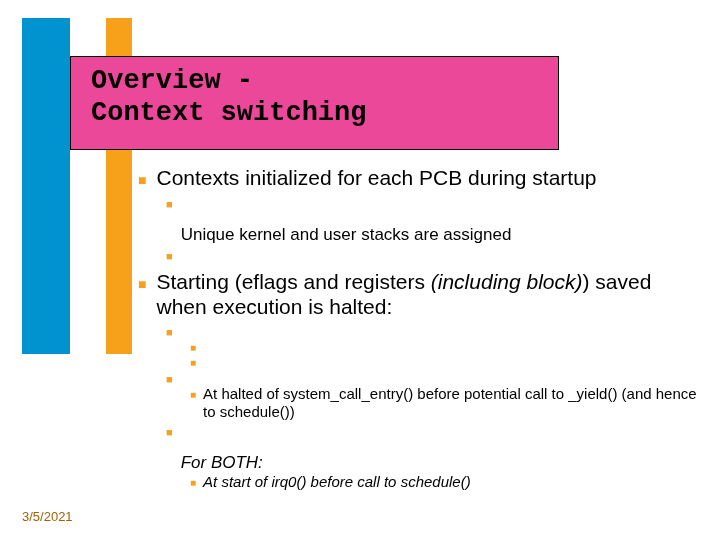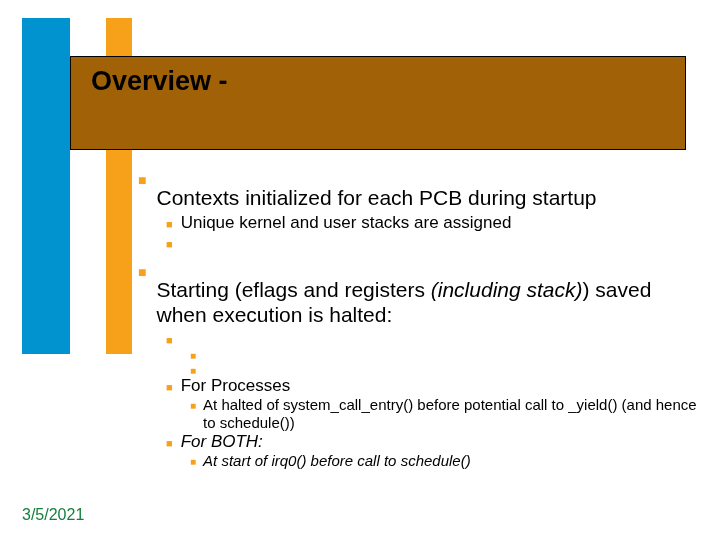--- a/index.html
+++ b/index.html
@@ -3,61 +3,63 @@
 <meta charset="utf-8">
 <style>
   * { box-sizing: border-box; margin: 0; padding: 0; }
   html, body { width: 720px; height: 540px; font-family: Arial, Helvetica, sans-serif; background: #fff; color: #000; }
   .slide { position: relative; width: 720px; height: 540px; overflow: hidden; }
 
   .blue-bar { position: absolute; left: 22px; top: 18px; width: 48px; height: 336px; background: #0093d0; }
   .orange-bar { position: absolute; left: 106px; top: 18px; width: 26px; height: 336px; background: #f7a11a; }
 
   .title-box {
-    position: absolute; left: 70px; top: 56px; width: 616px; height: 94px;
-    background: #a16207; border: 1px solid #000;
+    position: absolute; left: 70px; top: 56px; width: 489px; height: 94px;
+    background: #ec4899; border: 1px solid #000;
     padding: 8px 14px 8px 20px;
+    font-family: Liberation Mono, monospace;
   }
   .title-box h1 { font-size: 27px; font-weight: bold; color: #000; line-height: 1.2; }
 
   .content { position: absolute; left: 138px; top: 166px; width: 560px; }
 
   ul { list-style: none; }
 
   .lvl0 { margin-bottom: 2px; }
   .lvl0 > .row { display: flex; align-items: flex-start; }
   .lvl0 > .row .b { color: #f7a11a; font-size: 14px; margin-right: 10px; margin-top: 6px; flex-shrink: 0; }
-  .lvl0 > .row .t { font-size: 21px; line-height: 1.18; margin-top: 20px; }
+  .lvl0 > .row .t { font-size: 21px; line-height: 1.18; }
 
   .lvl1 { margin-left: 28px; margin-top: 2px; }
   .lvl1 > li { display: flex; align-items: flex-start; margin-bottom: 0; }
   .lvl1 > li .b { color: #f7a11a; font-size: 11px; margin-right: 8px; margin-top: 5px; flex-shrink: 0; }
-  .lvl1 > li .t { font-size: 17px; line-height: 1.18; }
+  .lvl1 > li .t { font-size: 17px; line-height: 1.18; margin-top: 32px; }
 
   .lvl2 { margin-left: 24px; margin-top: 0; }
   .lvl2 > li { display: flex; align-items: flex-start; margin-bottom: 0; }
   .lvl2 > li .b { color: #f7a11a; font-size: 10px; margin-right: 7px; margin-top: 4px; flex-shrink: 0; }
   .lvl2 > li .t { font-size: 15px; line-height: 1.18; }
 
   .italic { font-style: italic; }
   .sp-top { margin-top: 8px; }
 
-  .date { position: absolute; left: 22px; bottom: 16px; font-size: 16px; color: #15803d; }
+  .date { position: absolute; left: 22px; bottom: 16px; font-size: 13px; color: #a16207; }
 </style>
 </head>
 <body>
 
 <div class="slide">
 
   <div class="blue-bar"></div>
   <div class="orange-bar"></div>
 
   <div class="title-box">
     <h1>
       <span>Overview -</span><br>
+      <span>Context switching</span>
     </h1>
   </div>
 
   <div class="content">
     <ul>
       <li class="lvl0">
         <div class="row">
           <span class="b">■</span>
           <span class="t">Contexts initialized for each PCB during startup</span>
         </div>
@@ -69,38 +71,37 @@
           <li>
             <span class="b">■</span>
           </li>
         </ul>
       </li>
 
       <li class="lvl0 sp-top">
         <div class="row">
           <span class="b">■</span>
           <span class="t">
-            <span>Starting (eflags and registers </span><span class="italic">(including stack)</span><span>) saved when execution is halted:</span>
+            <span>Starting (eflags and registers </span><span class="italic">(including block)</span><span>) saved when execution is halted:</span>
           </span>
         </div>
         <ul class="lvl1">
           <li>
             <span class="b">■</span>
           </li>
           <ul class="lvl2">
             <li>
               <span class="b">■</span>
             </li>
             <li>
               <span class="b">■</span>
             </li>
           </ul>
           <li>
             <span class="b">■</span>
-            <span class="t">For Processes</span>
           </li>
           <ul class="lvl2">
             <li>
               <span class="b">■</span>
               <span class="t">At halted of system_call_entry() before potential call to _yield() (and hence to schedule())</span>
             </li>
           </ul>
           <li>
             <span class="b">■</span>
             <span class="t italic">For BOTH:</span>

